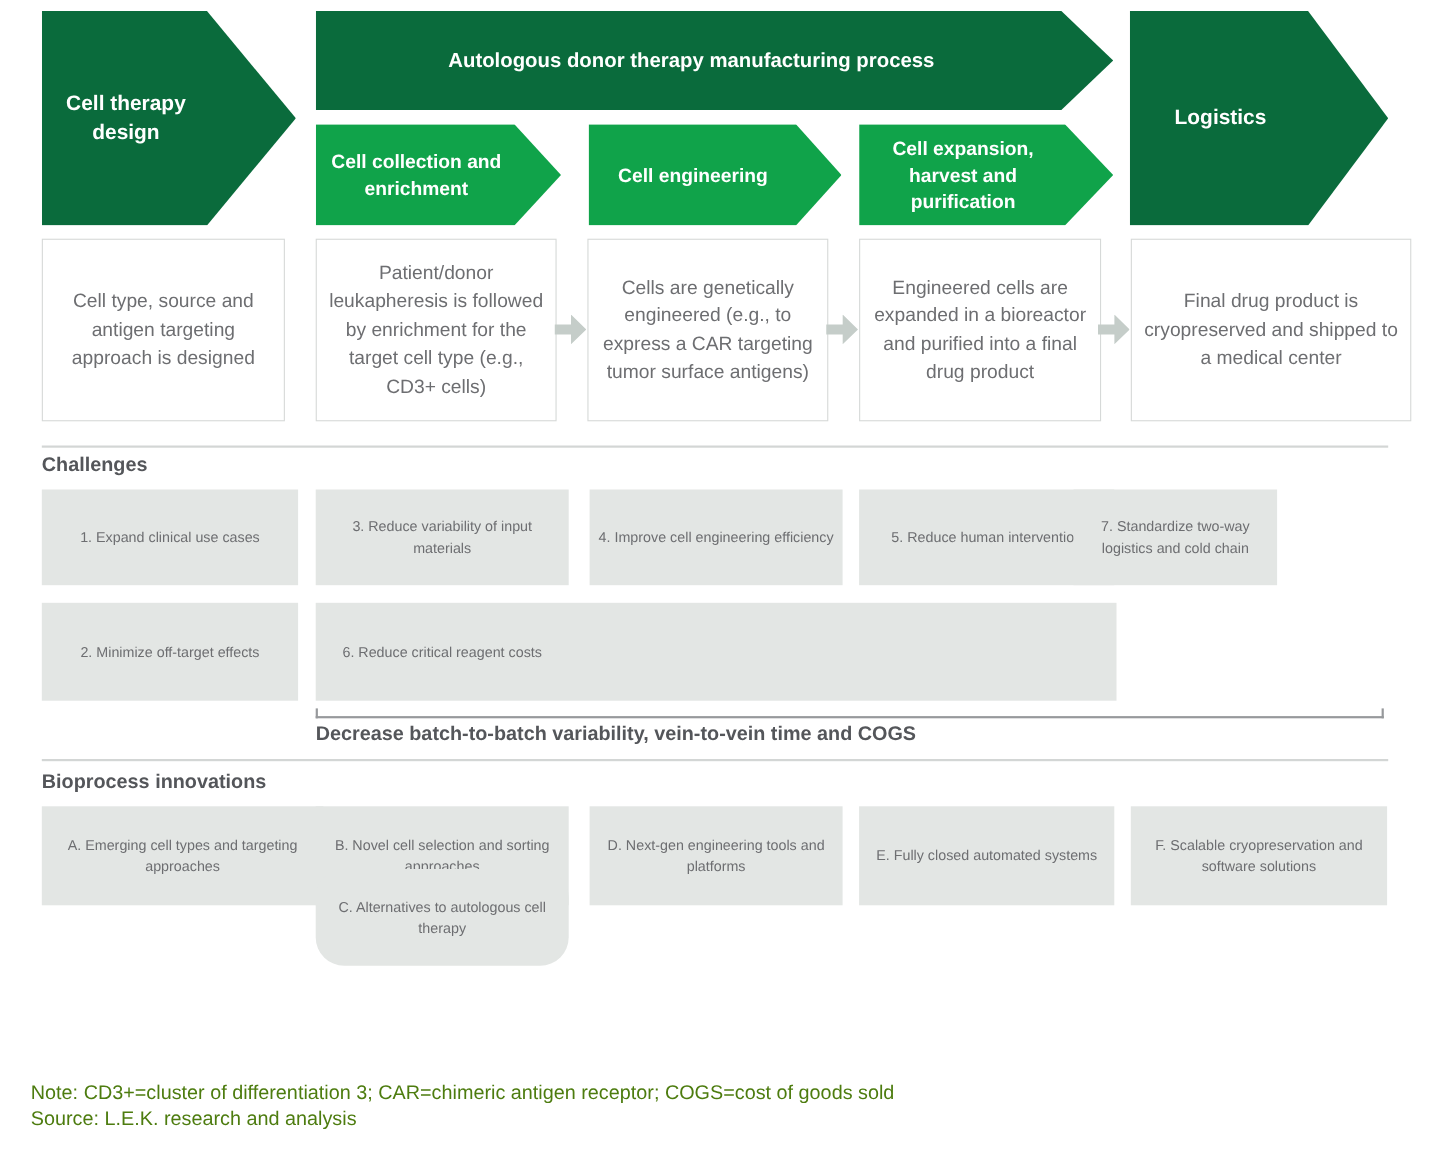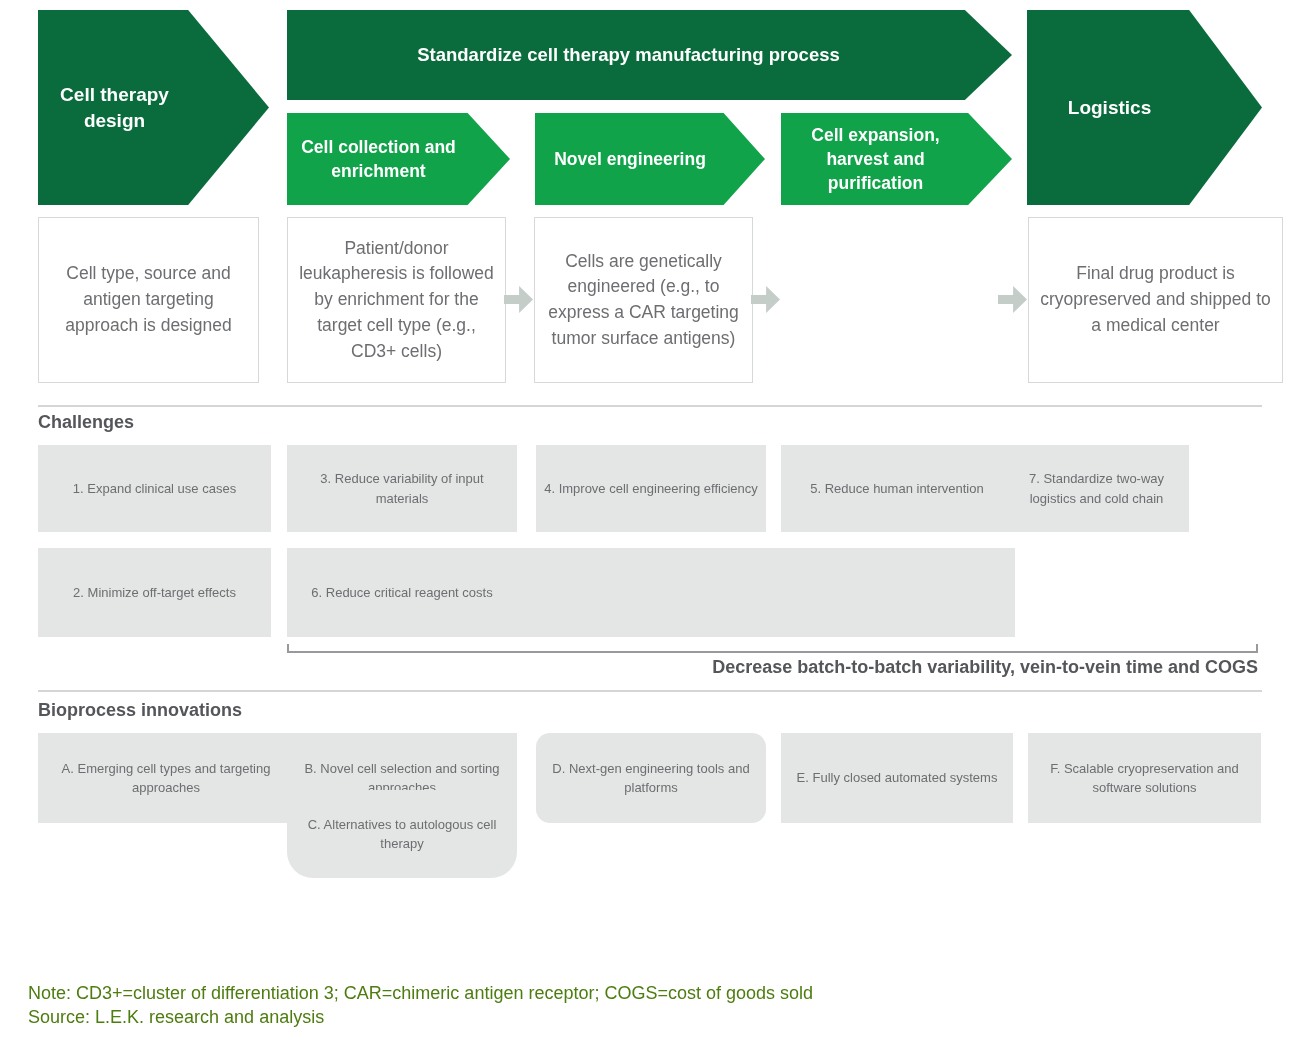--- a/index.html
+++ b/index.html
@@ -58,80 +58,83 @@
     position:absolute;background:#e3e6e4;color:#6d6e71;font-size:13px;line-height:1.5;
     display:flex;align-items:center;justify-content:center;text-align:center;
     box-sizing:border-box;padding:4px 8px;
   }
   .crow1{top:445px;height:87px;}
   .crow2{top:548px;height:89px;}
   .c1{left:38px;width:233px;}
   .c3{left:287px;width:230px;}
   .c4{left:536px;width:230px;}
   .c5{left:781px;width:232px;}
-  .c7{left:1004px;width:185px;}
+  .c7{left:976px;width:185px;}
   .c2{left:38px;width:233px;}
   .c6{left:287px;width:728px;justify-content:flex-start;padding:0;}
   .c6 .inner{width:230px;text-align:center;}
   
   .bracket{
     position:absolute;left:287px;top:644px;width:971px;height:9px;box-sizing:border-box;
     border-left:2px solid #97999c;border-right:2px solid #97999c;border-bottom:2px solid #97999c;
   }
   .bracket-label{
-    position:absolute;left:287px;top:657px;width:971px;text-align:right;
+    position:absolute;left:287px;top:657px;width:971px;text-align:left;
     color:#54565a;font-weight:bold;font-size:18px;
   }
   
   .irow1{top:733px;height:90px;}
   .irow2{top:790px;height:88px;border-radius:26px;}
   .ia{left:38px;width:256px;}
   .ib{left:287px;width:230px;}
-  .id{left:536px;width:230px;border-radius:14px;}
+  .id{left:536px;width:230px;}
   .ie{left:781px;width:232px;}
   .if{left:1028px;width:233px;}
   .ic{left:287px;width:230px;}
   
   .footer{position:absolute;left:28px;top:981px;color:#4d7c0f;font-size:18px;line-height:24px;}
 </style>
 </head>
 <body>
 
 <div class="canvas">
 
   <div class="arrow arrow-dark arrow-design">
     <span>Cell therapy design</span>
   </div>
 
   <div class="arrow arrow-dark arrow-banner">
-    <span>Standardize cell therapy manufacturing process</span>
+    <span>Autologous donor therapy manufacturing process</span>
   </div>
 
   <div class="arrow arrow-light arrow-stage arrow-s1">
     <span>Cell collection and enrichment</span>
   </div>
   <div class="arrow arrow-light arrow-stage arrow-s2">
-    <span>Novel engineering</span>
+    <span>Cell engineering</span>
   </div>
   <div class="arrow arrow-dark arrow-logistics">
     <span>Logistics</span>
   </div>
 
   <div class="arrow arrow-light arrow-stage arrow-s3">
     <span>Cell expansion, harvest and purification</span>
   </div>
 
   <div class="desc desc-1">
     <span>Cell type, source and antigen targeting approach is designed</span>
   </div>
   <div class="desc desc-2">
     <span>Patient/donor leukapheresis is followed by enrichment for the target cell type (e.g., CD3+ cells)</span>
   </div>
   <div class="desc desc-3">
     <span>Cells are genetically engineered (e.g., to express a CAR targeting tumor surface antigens)</span>
+  </div>
+  <div class="desc desc-4">
+    <span>Engineered cells are expanded in a bioreactor and purified into a final drug product</span>
   </div>
   <div class="desc desc-5">
     <span>Final drug product is cryopreserved and shipped to a medical center</span>
   </div>
 
   <div class="flow-arrow fa-1"></div>
   <div class="flow-arrow fa-2"></div>
   <div class="flow-arrow fa-3"></div>
 
   <div class="divider div-1"></div>

